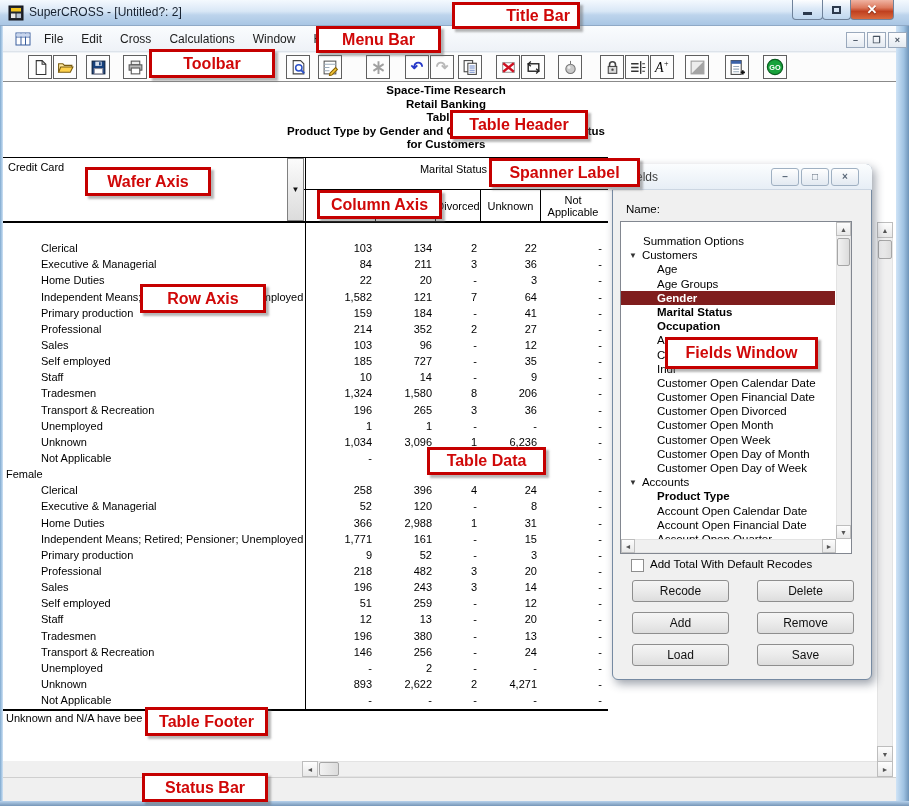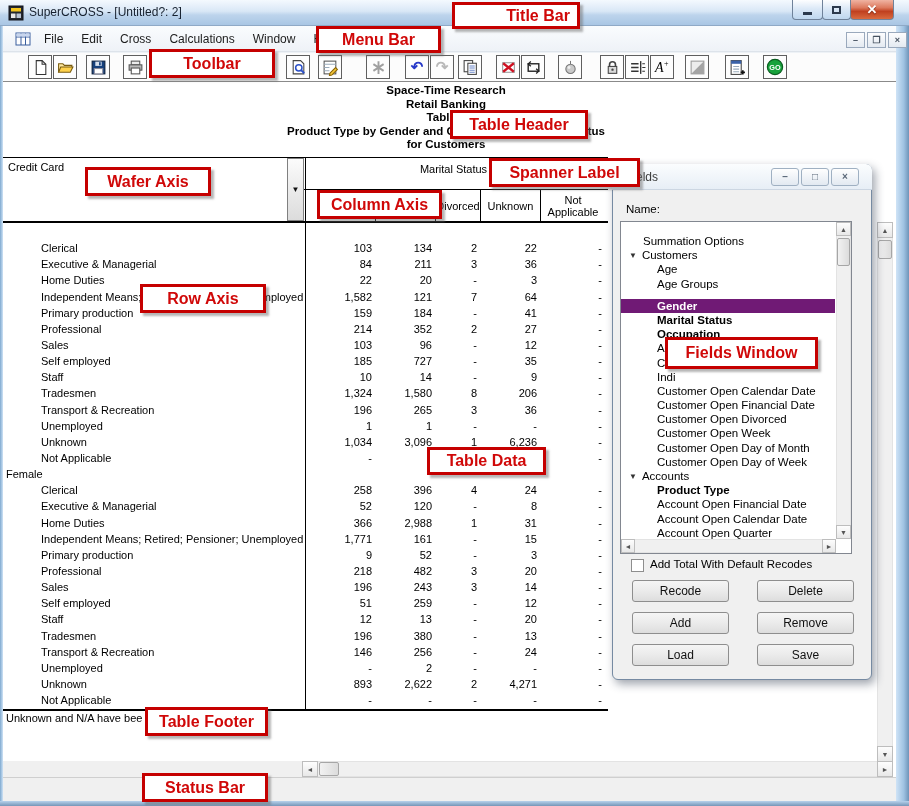--- a/index.html
+++ b/index.html
@@ -76,21 +76,21 @@
     display:flex;align-items:center;justify-content:center;margin-left:2px;color:#5a6878;font-size:10px;font-weight:bold;line-height:1;}
   .fw-name{position:absolute;left:626px;top:203px;font-size:11.5px;z-index:42;}
   .fw-list{position:absolute;left:620px;top:221px;width:232px;height:333px;background:#fff;border:1px solid #828790;z-index:41;overflow:hidden;}
   .fw-items{position:absolute;left:621px;top:222px;width:214px;height:317px;overflow:hidden;padding-top:12px;z-index:42;}
   .fitem{height:14.2px;line-height:14.2px;font-size:11.5px;white-space:nowrap;color:#000;}
   .fitem .arr{font-size:8px;margin:0 5px 0 0;vertical-align:1px;color:#333;}
   .fitem.i1{padding-left:22px;}
   .fitem.i2{padding-left:36px;}
   .fitem.i0{padding-left:8px;}
   .fitem.b{font-weight:bold;}
-  .fitem.sel{background:#701a75;color:#fff;font-weight:bold;margin-top:8px;}
+  .fitem.sel{background:#7f1d1d;color:#fff;font-weight:bold;}
   .fw-check{position:absolute;left:631px;top:559px;width:13px;height:13px;background:#fff;border:1px solid #8e8e8e;z-index:42;}
   .fw-checklabel{position:absolute;left:650px;top:558px;font-size:11.5px;z-index:42;}
   .fw-btn{position:absolute;width:97px;height:22px;border:1px solid #8e8e8e;border-radius:3px;
     background:linear-gradient(#f5f5f5,#ebebeb 50%,#dddddd);font-size:12px;color:#111;
     display:flex;align-items:center;justify-content:center;z-index:42;font-family:"Liberation Sans",sans-serif;}
 
   
   .ann{position:absolute;background:#fff;border:3px solid #c50000;color:#d00808;font-weight:bold;font-size:16px;
     display:flex;align-items:center;justify-content:center;z-index:100;box-shadow:3px 3px 2px rgba(110,110,110,.5);white-space:nowrap;}
 </style>
@@ -626,27 +626,28 @@
       <div class="fitem i2"><span>Age Groups</span></div>
       <div class="fitem i2 b sel"><span>Gender</span></div>
       <div class="fitem i2 b"><span>Marital Status</span></div>
       <div class="fitem i2 b"><span>Occupation</span></div>
       <div class="fitem i2"><span>Area</span></div>
       <div class="fitem i2"><span>Cus</span></div>
       <div class="fitem i2"><span>Indi</span></div>
       <div class="fitem i2"><span>Customer Open Calendar Date</span></div>
       <div class="fitem i2"><span>Customer Open Financial Date</span></div>
       <div class="fitem i2"><span>Customer Open Divorced</span></div>
+      <div class="fitem i2"><span>Customer Open Month</span></div>
       <div class="fitem i2"><span>Customer Open Week</span></div>
       <div class="fitem i2"><span>Customer Open Day of Month</span></div>
       <div class="fitem i2"><span>Customer Open Day of Week</span></div>
       <div class="fitem i0"><span class="arr">▼</span><span>Accounts</span></div>
       <div class="fitem i2 b"><span>Product Type</span></div>
+      <div class="fitem i2"><span>Account Open Calendar Date</span></div>
       <div class="fitem i2"><span>Account Open Financial Date</span></div>
-      <div class="fitem i2"><span>Account Open Calendar Date</span></div>
       <div class="fitem i2"><span>Account Open Quarter</span></div>
       <div class="fitem i2"></div>
     </div>
 
   <div class="sb-track" style="left:836px;top:222px;width:15px;height:317px;z-index:42"></div>
   <div class="sb-btn" style="left:836px;top:222px;width:15px;height:14px;z-index:43">▲</div>
   <div class="sb-thumb" style="left:837px;top:238px;width:13px;height:28px;z-index:43"></div>
   <div class="sb-btn" style="left:836px;top:525px;width:15px;height:14px;z-index:43">▼</div>
   <div class="sb-track" style="left:621px;top:539px;width:215px;height:14px;z-index:42"></div>
   <div class="sb-btn" style="left:621px;top:539px;width:14px;height:14px;z-index:43">◄</div>

